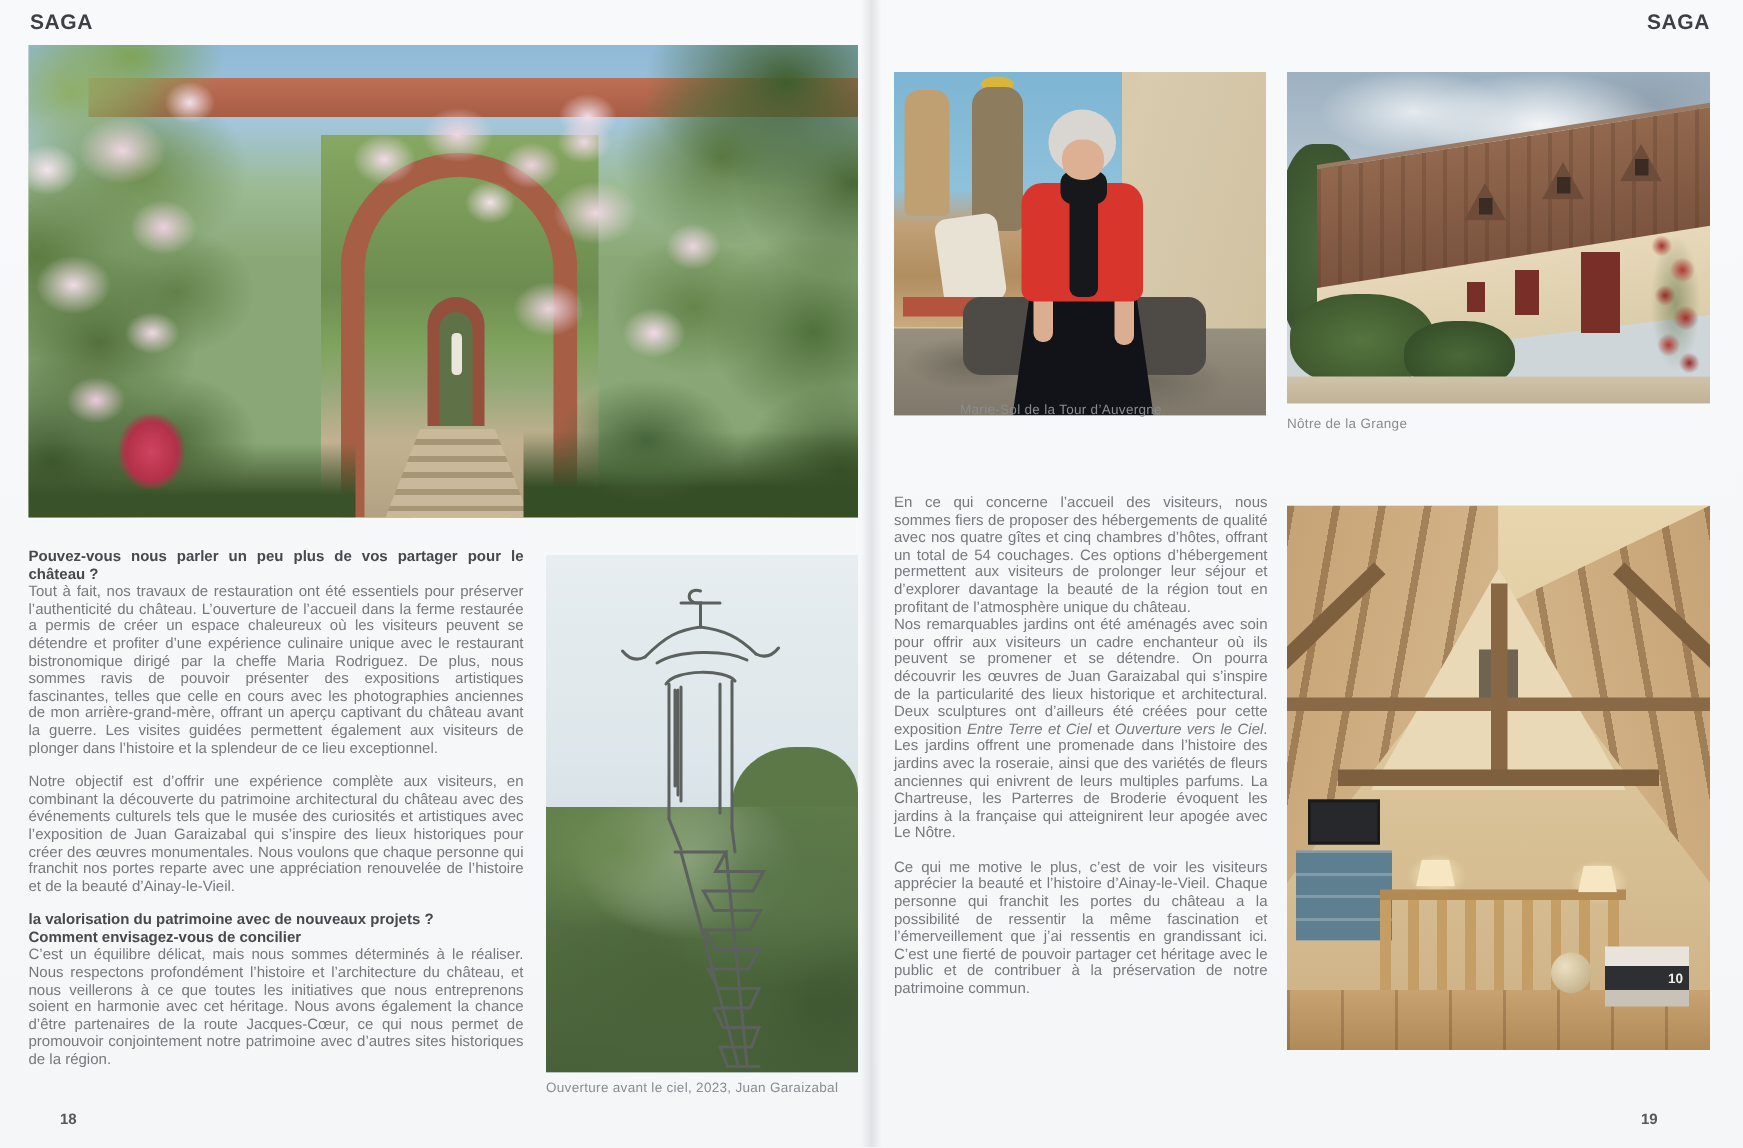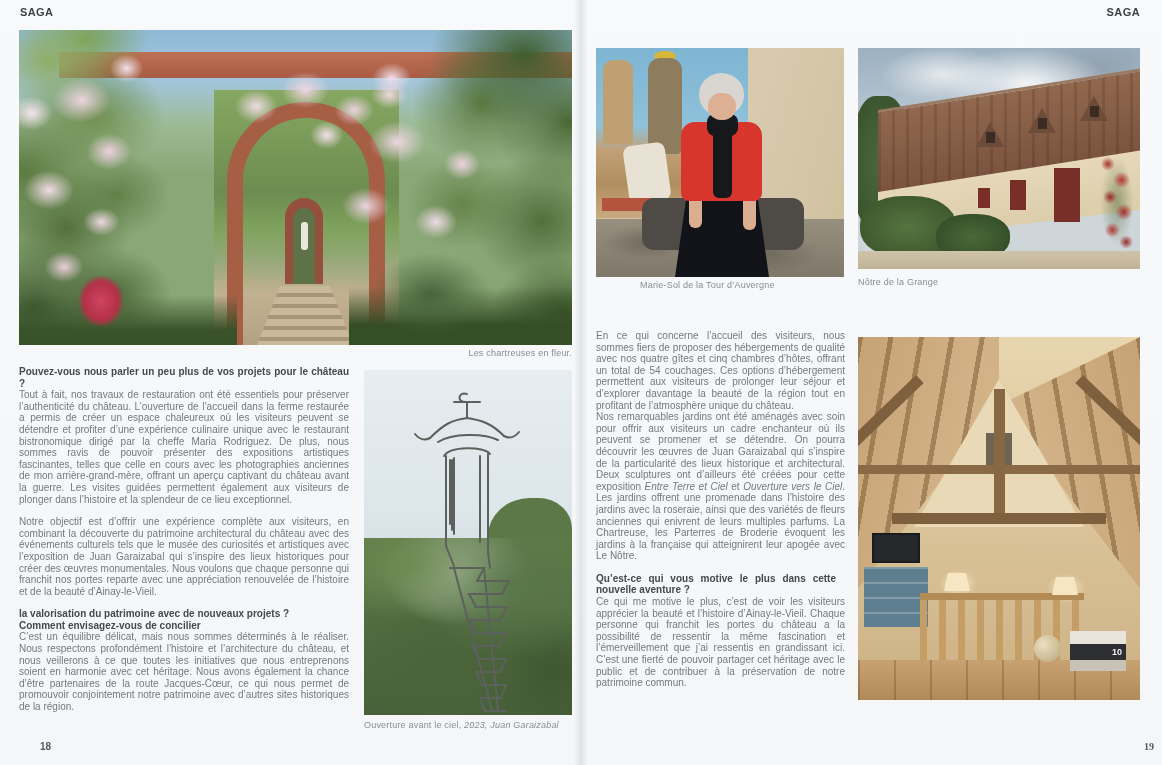--- a/index.html
+++ b/index.html
@@ -2,21 +2,21 @@
 <html><head>
 <meta charset="utf-8">
 <style>
   * { margin:0; padding:0; box-sizing:border-box; }
   html,body { width:1162px; height:765px; }
   body { font-family:"Liberation Sans", sans-serif; background:#f6f7f8; position:relative; overflow:hidden; }
   .abs { position:absolute; }
   .spread { position:relative; width:1162px; height:765px; background:linear-gradient(180deg,#f8f9fa 0%,#f5f6f8 100%); }
   .gutter { left:574px; top:0; width:14px; height:765px;
             background:linear-gradient(90deg, rgba(120,130,140,0) 0%, rgba(110,120,132,.16) 50%, rgba(120,130,140,0) 100%); }
-  .saga { font-size:11px; font-weight:bold; letter-spacing:.4px; color:#3c3f43; }
+  .saga { font-size:14px; font-weight:bold; letter-spacing:.4px; color:#3c3f43; }
   .caption { font-size:9px; color:#888d92; letter-spacing:.2px; }
   .body-text { font-size:10px; line-height:11.6px; color:#75797e; text-align:justify; }
   .body-text p { margin:0 0 11px 0; }
   .body-text p.tight { margin:0; }
   .q-head { font-weight:bold; color:#46494d; }
   .pagenum { font-size:10px; font-weight:bold; color:#55585c; }
   .footer-line { font-size:10px; font-style:italic; color:#7b8085; }
   .photo { position:absolute; overflow:hidden; }
   .photo * { position:absolute; }
 
@@ -190,24 +190,23 @@
     <div class="g-fol-left"></div>
     <div class="g-roses-left"></div>
     <div class="g-fol-right"></div>
     <div class="g-roses-right"></div>
     <div class="g-roses-arch"></div>
     <div class="g-bush-bl"></div>
     <div class="g-bush-br"></div>
     <div class="g-bush-mr"></div>
     <div class="g-redrose"></div>
   </div>
-  <div class="abs caption" style="left:19px;top:348px;width:553px;text-align:right;">Les chartreuses en fleur.</div>
 
   <div class="abs body-text" style="left:19px;top:366px;width:330px;">
-    <div class="q-head">Pouvez-vous nous parler un peu plus de vos projets pour le château ?</div>
+    <div class="q-head">Pouvez-vous nous parler un peu plus de vos partager pour le château ?</div>
     <p class="tight">Tout à fait, nos travaux de restauration ont été essentiels pour préserver l’authenticité du château. L’ouverture de l’accueil dans la ferme restaurée a permis de créer un espace chaleureux où les visiteurs peuvent se détendre et profiter d’une expérience culinaire unique avec le restaurant bistronomique dirigé par la cheffe Maria Rodriguez. De plus, nous sommes ravis de pouvoir présenter des expositions artistiques fascinantes, telles que celle en cours avec les photographies anciennes de mon arrière-grand-mère, offrant un aperçu captivant du château avant la guerre. Les visites guidées permettent également aux visiteurs de plonger dans l’histoire et la splendeur de ce lieu exceptionnel.</p>
     <p style="margin:0;height:11px;"></p>
     <p>Notre objectif est d’offrir une expérience complète aux visiteurs, en combinant la découverte du patrimoine architectural du château avec des événements culturels tels que le musée des curiosités et artistiques avec l’exposition de Juan Garaizabal qui s’inspire des lieux historiques pour créer des œuvres monumentales. Nous voulons que chaque personne qui franchit nos portes reparte avec une appréciation renouvelée de l’histoire et de la beauté d’Ainay-le-Vieil.</p>
     <div class="q-head">la valorisation du patrimoine avec de nouveaux projets ?</div>
     <div class="q-head">Comment envisagez-vous de concilier</div>
     <p class="tight">C’est un équilibre délicat, mais nous sommes déterminés à le réaliser. Nous respectons profondément l’histoire et l’architecture du château, et nous veillerons à ce que toutes les initiatives que nous entreprenons soient en harmonie avec cet héritage. Nous avons également la chance d’être partenaires de la route Jacques-Cœur, ce qui nous permet de promouvoir conjointement notre patrimoine avec d’autres sites historiques de la région.</p>
   </div>
 
   <div class="photo sculpt" style="left:364px;top:370px;width:208px;height:345px;">
     <div class="s-hedge"></div>
@@ -225,21 +224,21 @@
       <path d="M62,74 L62,150"></path>
       <path d="M88,72 L88,158"></path>
       <path d="M58,76 L58,140 M60,76 L60,146"></path>
       <path d="M54,162 l8,20 M96,168 l2,16"></path>
       <path d="M58,184 h34 l-7,13 h32 l-7,13 h-33 l7,13 h31 l-7,13 h-30 l7,13 h29 l-7,13 h-27 l7,13 h27 l-6,13 h-24 l6,13 h24 l-5,13 h-21 l5,13 h21"></path>
       <path d="M62,184 L100,326"></path>
       <path d="M92,184 L106,326"></path>
     </svg>
   </div>
   <div class="abs caption" style="left:364px;top:720px;">
-    <span>Ouverture avant le ciel, </span><span style="font-style:italic;">2023, Juan Garaizabal</span>
+    <span>Ouverture avant le ciel, </span><span style="">2023, Juan Garaizabal</span>
   </div>
 
   <div class="abs pagenum" style="left:8px;top:741px;margin-left:32px;">18</div>
 
   <div class="abs gutter"></div>
 
   <div class="abs saga" style="left:1040px;top:6px;width:100px;text-align:right;">SAGA</div>
 
   <div class="photo marisol" style="left:596px;top:48px;width:248px;height:229px;">
     <div class="m-fresco"></div>
@@ -252,21 +251,21 @@
     <div class="m-rock"></div>
     <div class="m-skirt"></div>
     <div class="m-arm1"></div>
     <div class="m-arm2"></div>
     <div class="m-shirt"></div>
     <div class="m-scarf-knot"></div>
     <div class="m-scarf"></div>
     <div class="m-hair"></div>
     <div class="m-face"></div>
   </div>
-  <div class="abs caption" style="left:596px;top:280px;padding-left:44px;">Marie-Sol de la Tour d’Auvergne</div>
+  <div class="abs caption" style="left:596px;top:268px;padding-left:44px;">Marie-Sol de la Tour d’Auvergne</div>
 
   <div class="photo gite" style="left:858px;top:48px;width:282px;height:221px;">
     <div class="gt-clouds"></div>
     <div class="gt-tree"></div>
     <div class="gt-wall"></div>
     <div class="gt-roof"></div>
     <div class="gt-dormer" style="left:118px;top:74px;"></div>
     <div class="gt-dormer-w" style="left:128px;top:84px;"></div>
     <div class="gt-dormer" style="left:170px;top:60px;"></div>
     <div class="gt-dormer-w" style="left:180px;top:70px;"></div>
@@ -279,21 +278,20 @@
     <div class="gt-bush2"></div>
     <div class="gt-roses"></div>
     <div class="gt-ground"></div>
   </div>
   <div class="abs caption" style="left:858px;top:277px;">Nôtre de la Grange</div>
 
   <div class="abs body-text" style="left:596px;top:330px;width:249px;">
     <p class="tight">En ce qui concerne l’accueil des visiteurs, nous sommes fiers de proposer des hébergements de qualité avec nos quatre gîtes et cinq chambres d’hôtes, offrant un total de 54 couchages. Ces options d’hébergement permettent aux visiteurs de prolonger leur séjour et d’explorer davantage la beauté de la région tout en profitant de l’atmosphère unique du château.</p>
     <p class="tight"><span>Nos remarquables jardins ont été aménagés avec soin pour offrir aux visiteurs un cadre enchanteur où ils peuvent se promener et se détendre. On pourra découvrir les œuvres de Juan Garaizabal qui s’inspire de la particularité des lieux historique et architectural. Deux sculptures ont d’ailleurs été créées pour cette exposition </span><span style="font-style:italic;">Entre Terre et Ciel</span><span> et </span><span style="font-style:italic;">Ouverture vers le Ciel</span><span>. Les jardins offrent une promenade dans l’histoire des jardins avec la roseraie, ainsi que des variétés de fleurs anciennes qui enivrent de leurs multiples parfums. La Chartreuse, les Parterres de Broderie évoquent les jardins à la française qui atteignirent leur apogée avec Le Nôtre.</span></p>
     <p style="margin:0;height:11px;"></p>
-    <div class="q-head" style="width:240px;">Qu’est-ce qui vous motive le plus dans cette nouvelle aventure ?</div>
     <p class="tight">Ce qui me motive le plus, c’est de voir les visiteurs apprécier la beauté et l’histoire d’Ainay-le-Vieil. Chaque personne qui franchit les portes du château a la possibilité de ressentir la même fascination et l’émerveillement que j’ai ressentis en grandissant ici. C’est une fierté de pouvoir partager cet héritage avec le public et de contribuer à la préservation de notre patrimoine commun.</p>
   </div>
 
   <div class="photo attic" style="left:858px;top:337px;width:282px;height:363px;">
     <div class="a-roof-l"></div>
     <div class="a-roof-r"></div>
     <div class="a-gable"></div>
     <div class="a-gable-w"></div>
     <div class="a-purlin"></div>
     <div class="a-beam-l"></div>
@@ -307,15 +305,15 @@
     <div class="a-rail"></div>
     <div class="a-lamp" style="left:86px;top:236px;"></div>
     <div class="a-lamp" style="left:194px;top:240px;"></div>
     <div class="a-floor"></div>
     <div class="a-globe"></div>
     <div class="a-book1"></div>
     <div class="a-book2">10</div>
     <div class="a-book3"></div>
   </div>
 
-  <div class="abs pagenum" style="left:1094px;top:741px;width:60px;text-align:right;font-family:Liberation Serif, serif;">19</div>
+  <div class="abs pagenum" style="left:1094px;top:741px;width:60px;text-align:left;">19</div>
 
 </div>
 
 </body></html>

